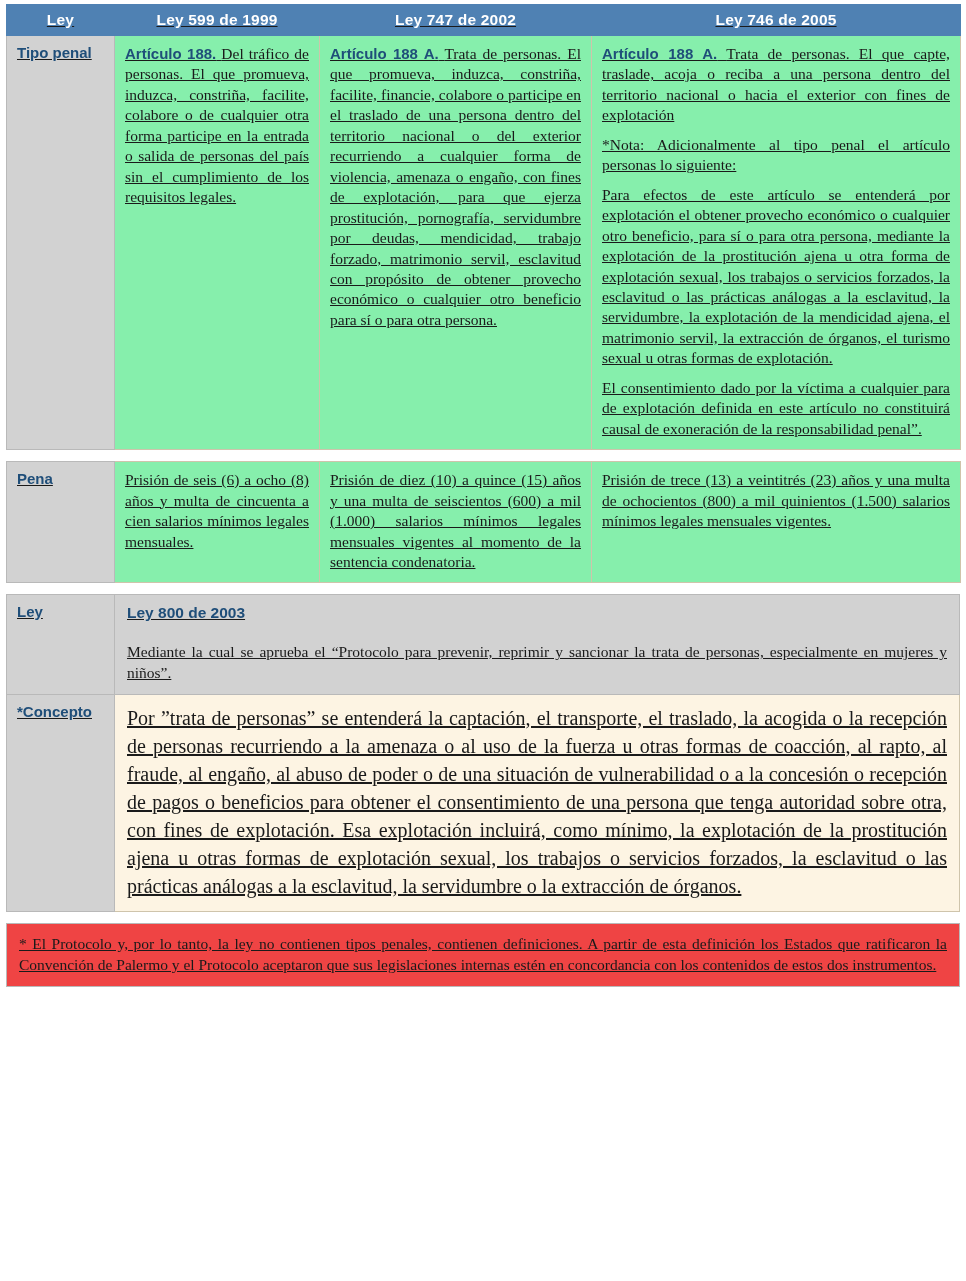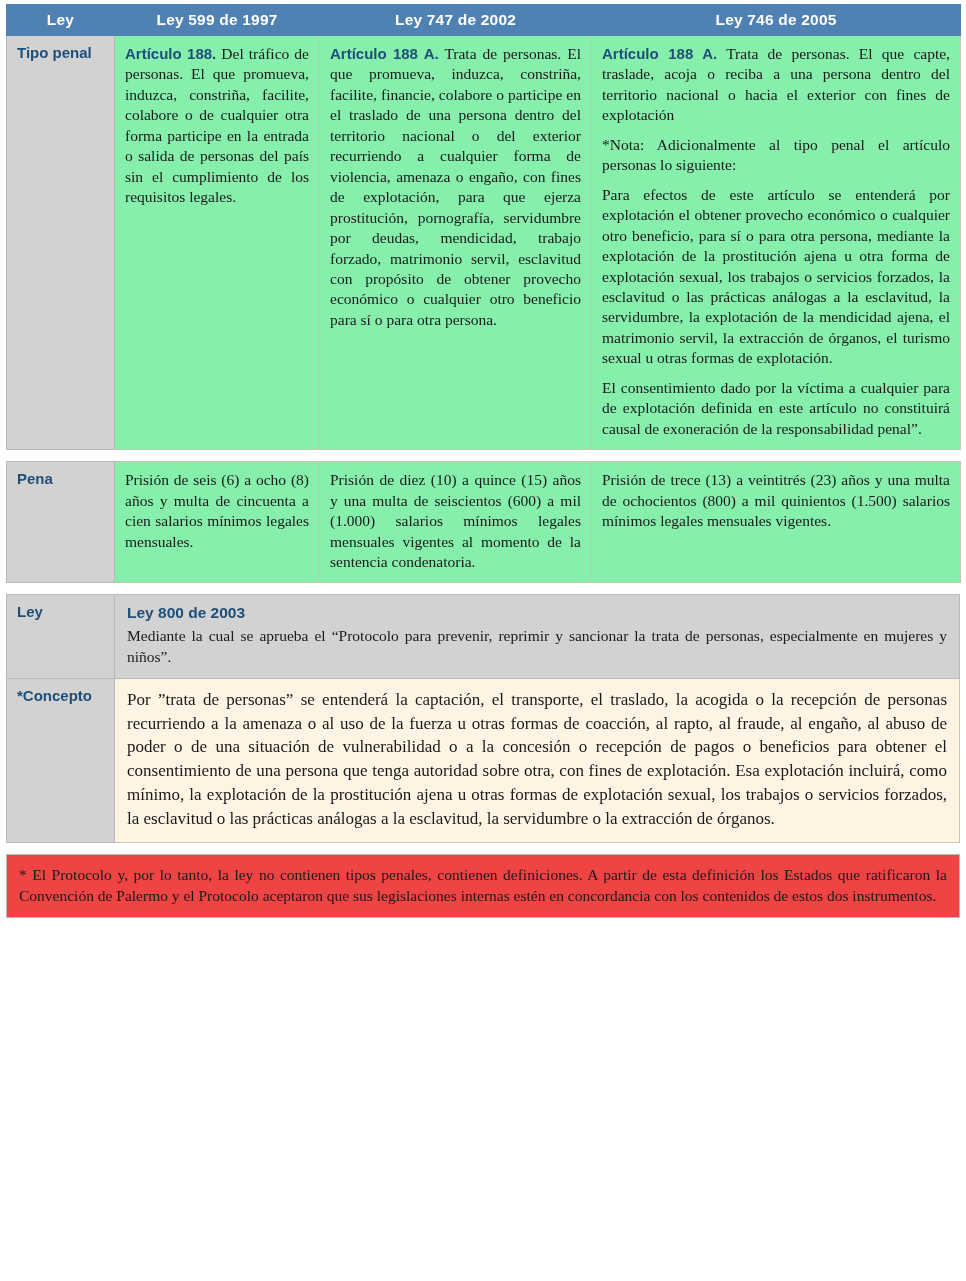--- a/index.html
+++ b/index.html
@@ -9,20 +9,21 @@
   }
   body {
     width: 966px;
     font-family: "Liberation Serif", serif;
     color: #1a1a1a;
   }
   .page {
     width: 830px;
     box-sizing: border-box;
     padding: 4px 6px 6px 6px;
+    text-decoration: underline;
   }
 
   table {
     border-collapse: collapse;
     width: 954px;
     table-layout: fixed;
   }
 
   
   .hdr td {
@@ -99,28 +100,28 @@
     font-size: 15.5px;
     line-height: 1.34;
     text-align: justify;
   }
   td.prot-body .ley-title {
     color: #1f4e79;
     font-family: "Liberation Sans", sans-serif;
     font-weight: bold;
     font-size: 15.5px;
     display: block;
-    margin-bottom: 2px;
+    margin-bottom: 18px;
   }
   td.concept-body {
     background: #fdf4e3;
     vertical-align: top;
     padding: 9px 12px 11px 12px;
     border: 1px solid #cfc4ab;
-    font-size: 17px;
+    font-size: 20px;
     line-height: 1.40;
     text-align: justify;
   }
 
   
   td.note {
     background: #ef4444;
     border: 1px solid #b9b9b9;
     padding: 9px 12px 10px 12px;
     font-size: 15.5px;
@@ -141,21 +142,21 @@
   <table>
     <colgroup>
       <col class="col-lbl">
         <col class="col-a">
         <col class="col-b">
         <col class="col-c">
     </colgroup>
     <tbody>
         <tr class="hdr">
       <td>Ley</td>
-      <td>Ley 599 de 1997</td>
+      <td>Ley 599 de 1999</td>
       <td>Ley 747 de 2002</td>
       <td>Ley 746 de 2005</td>
     </tr>
     <tr>
       <td class="lbl">Tipo penal</td>
       <td class="body">
         <p><span class="art">Artículo 188.</span>
         <span>Del tráfico de personas. El que promueva, induzca, constriña, facilite, colabore o de cualquier otra forma participe en la entrada o salida de personas del país sin el cumplimiento de los requisitos legales.</span></p>
       </td>
       <td class="body">

